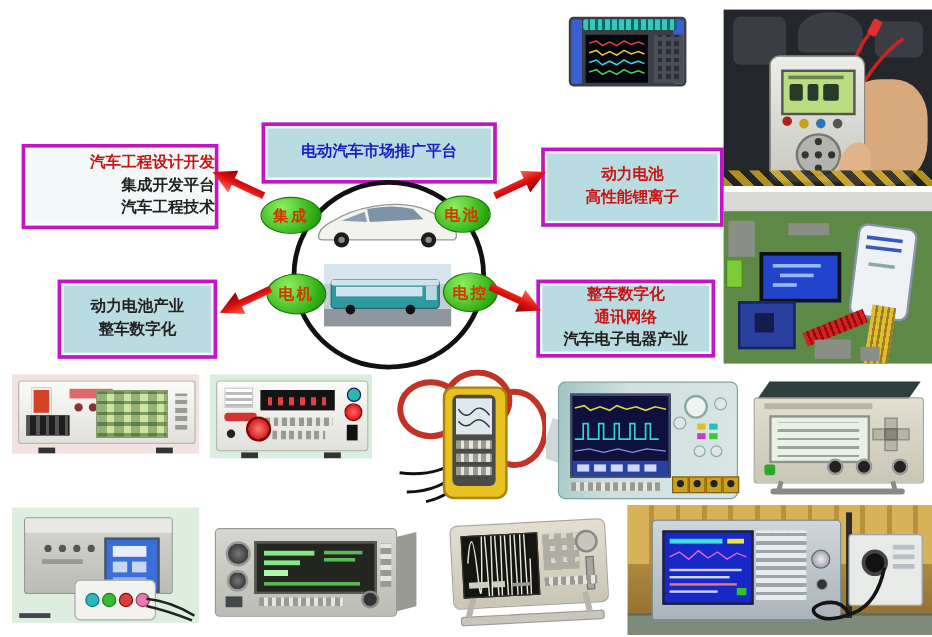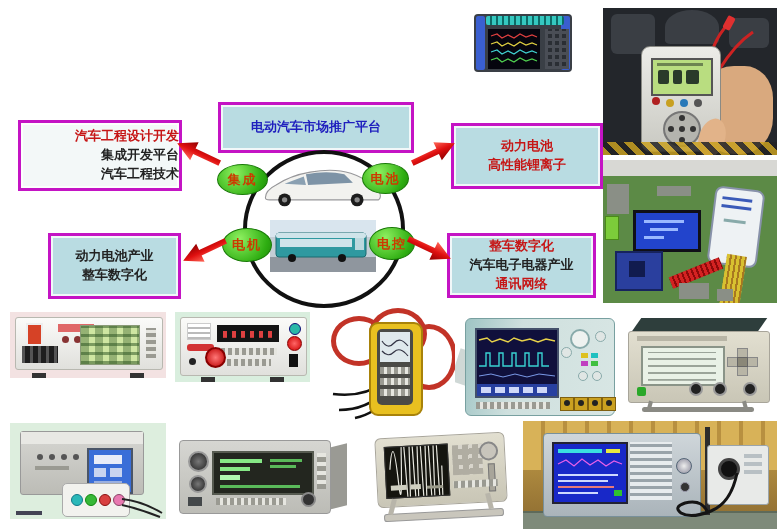--- a/index.html
+++ b/index.html
@@ -122,22 +122,22 @@
     <div class="l red">高性能锂离子</div>
   </div>
 
   <div class="dbox" style="left:48px;top:233px;width:127px;height:60px;">
     <div class="l dark">动力电池产业</div>
     <div class="l dark">整车数字化</div>
   </div>
 
   <div class="dbox" style="left:447px;top:233px;width:143px;height:59px;">
     <div class="l red">整车数字化</div>
+    <div class="l red">通讯网络</div>
     <div class="l dark">汽车电子电器产业</div>
-    <div class="l red">通讯网络</div>
   </div>
 
   <div class="hub">
     <svg class="abs" style="left:12px;top:8px" width="128" height="48" viewBox="0 0 120 44">
       <path d="M6 33 Q6 26 16 21 Q30 12 48 9 Q70 5 86 10 Q98 14 106 21 L113 28 Q115 33 112 35 L10 35 Q6 35 6 33 Z" fill="#f2f2ef" stroke="#97979a" stroke-width="1"></path>
       <path d="M44 11 Q64 7 80 11 L88 19 L46 21 Z" fill="#7d93a6"></path>
       <path d="M24 20 L42 13 L44 21 Z" fill="#8aa0b2"></path>
       <circle cx="24" cy="35" r="6" fill="#1c1c1c"></circle>
         <circle cx="24" cy="35" r="2.5" fill="#8a8a8a"></circle>
       <circle cx="92" cy="35" r="6" fill="#1c1c1c"></circle>

